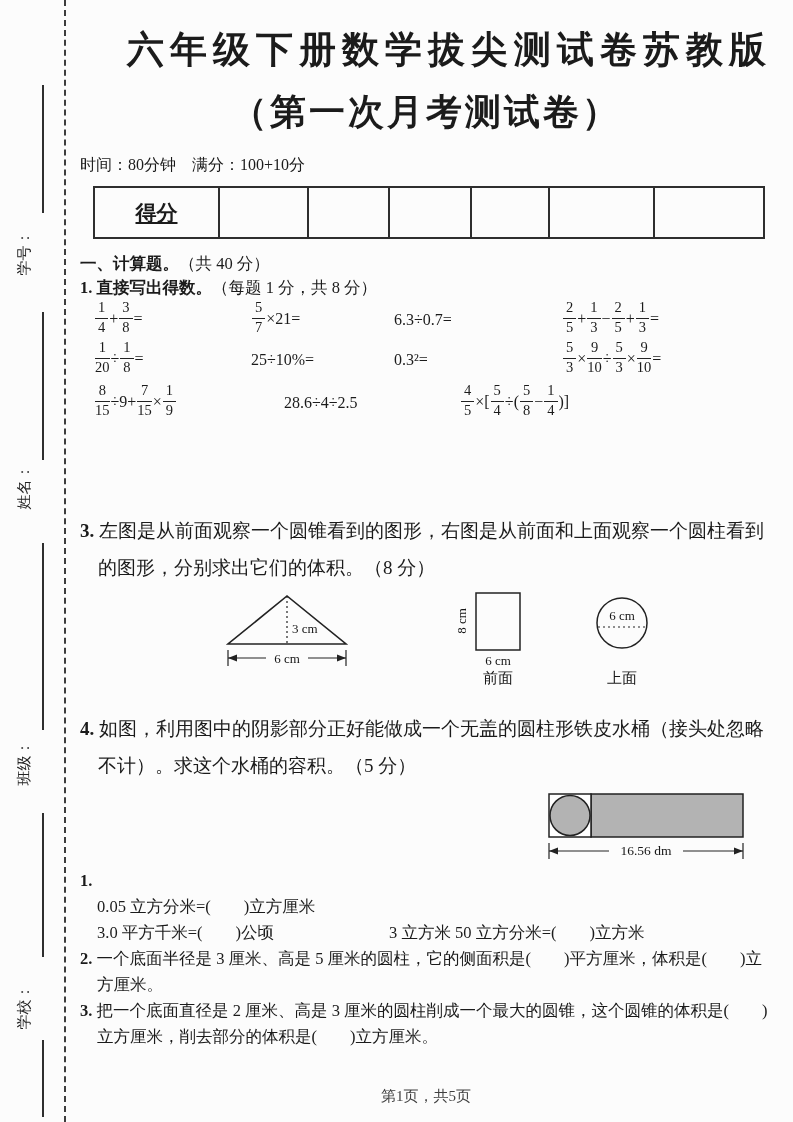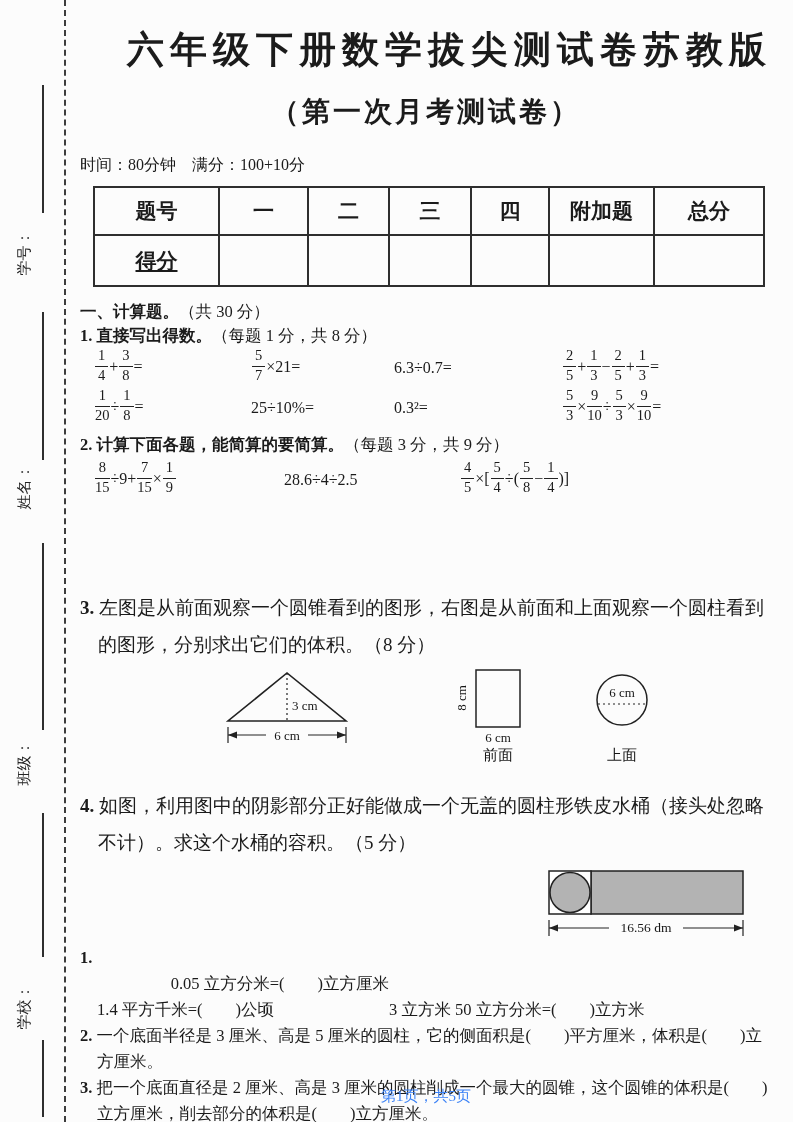--- a/index.html
+++ b/index.html
@@ -6,21 +6,21 @@
   .page{position:relative;width:793px;height:1122px;background:#fcfcfc;overflow:hidden;
         font-family:"Liberation Serif","DejaVu Serif",serif;color:#1b1b1b;}
   
   .cutline{position:absolute;left:64px;top:0;bottom:0;width:0;border-left:2px dashed #3c3c3c;}
   .sb-line{position:absolute;left:42px;width:2px;background:#2e2e2e;}
   .sb-label{position:absolute;left:24px;transform:translate(-50%,-50%) rotate(-90deg);
             white-space:nowrap;font-size:15px;color:#222;}
   
   .main{position:absolute;left:80px;top:0;width:692px;}
   .title{margin-top:26px;text-align:right;font-size:37px;font-weight:bold;letter-spacing:6px;line-height:48px;}
-  .subtitle{margin-top:20px;text-align:center;font-size:28px;font-weight:bold;letter-spacing:3px;line-height:36px;}
+  .subtitle{margin-top:20px;text-align:center;font-size:36px;font-weight:bold;letter-spacing:3px;line-height:36px;}
   .meta{margin-top:24px;text-align:left;font-size:16px;line-height:22px;padding-right:6px;}
   
   table.score{border-collapse:collapse;table-layout:fixed;width:670px;margin:10px 0 0 13px;}
   table.score td{border:2px solid #2e2e2e;text-align:center;vertical-align:middle;
                  font-size:21px;font-weight:bold;}
   table.score tr.hd td{height:44px;}
   table.score tr.bd td{height:47px;text-decoration:underline;}
   
   .sechead{margin-top:13px;font-size:16.5px;line-height:24px;}
   .b{font-weight:bold;text-align:center;}
@@ -46,21 +46,21 @@
   .gap1{margin-left:58px;} .gap2{margin-left:42px;}
   .q4fig{width:215px;margin:6px 12px 0 auto;}
   
   .fitem{font-size:16.5px;line-height:26px;padding-left:17px;}
   .fitem .qnum{font-weight:bold;display:inline-block;width:17px;margin-left:-17px;}
   .convline{display:flex;}
   .convline .ca{width:292px;flex:none;}
   .hang{text-indent:-17px;padding-left:17px;}
   .hang .qnum{display:inline;width:auto;margin-left:0;}
   .footer{position:absolute;bottom:16px;left:80px;width:692px;text-align:center;
-          font-size:15px;color:#3b82f6;}
+          font-size:15px;color:#404040;}
 </style>
 </head>
 <body>
 
 <div class="page">
 
   <div class="cutline"></div>
 
   <div class="sb-line" style="top:85px;height:128px;"></div>
   <div class="sb-label" style="top:253px;">学号：</div>
@@ -82,43 +82,34 @@
       <colgroup>
         <col style="width:125px">
           <col style="width:89px">
           <col style="width:81px">
         <col style="width:82px">
           <col style="width:78px">
           <col style="width:105px">
           <col style="width:110px">
       </colgroup>
       <tbody>
-          <tr class="hd">
-        <td>题号</td>
-        <td>一</td>
-        <td>二</td>
-        <td>三</td>
-        <td>四</td>
-        <td>附加题</td>
-        <td>总分</td>
-      </tr>
       <tr class="bd">
         <td>得分</td>
         <td></td>
         <td></td>
         <td></td>
         <td></td>
         <td></td>
         <td></td>
       </tr>
     </tbody>
       </table>
 
     <div class="sechead">
-      <span class="b">一、计算题。</span><span>（共 30 分）</span>
+      <span class="b">一、计算题。</span><span>（共 40 分）</span>
     </div>
 
     <div class="qlead">
       <span class="b">1.</span>
       <span class="b">直接写出得数。</span><span>（每题 1 分，共 8 分）</span>
     </div>
     <div class="fracrow">
       <span><span class="frac">
             <span class="fnum">1</span>
             <span class="fden">4</span>
@@ -163,24 +154,20 @@
             <span class="fden">10</span>
           </span>÷<span class="frac">
             <span class="fnum">5</span>
             <span class="fden">3</span>
           </span>×<span class="frac">
             <span class="fnum">9</span>
             <span class="fden">10</span>
           </span>=</span>
     </div>
 
-    <div class="qlead" style="margin-top:6px;">
-      <span class="b">2.</span>
-      <span class="b">计算下面各题，能简算的要简算。</span><span>（每题 3 分，共 9 分）</span>
-    </div>
     <div class="q2row">
       <span><span class="frac">
             <span class="fnum">8</span>
             <span class="fden">15</span>
           </span>÷9+<span class="frac">
             <span class="fnum">7</span>
             <span class="fden">15</span>
           </span>×<span class="frac">
             <span class="fnum">1</span>
             <span class="fden">9</span>
@@ -257,25 +244,25 @@
         <line x1="138" y1="61" x2="198" y2="61" stroke="#222" stroke-width="1.2"></line>
         <polygon points="4,61 13,57.5 13,64.5" fill="#222"></polygon>
         <polygon points="198,61 189,57.5 189,64.5" fill="#222"></polygon>
         <text x="101" y="65" font-size="13.5" text-anchor="middle">16.56 dm</text>
       </svg>
     </div>
 
 
     <div class="fitem">
       <span class="qnum">1.</span><div style="display:inline-block;width:0;"></div>
-      <div class="convline" style="display:inline-flex;width:calc(100% - 2px);text-align:right;">
+      <div class="convline" style="display:inline-flex;width:calc(100% - 2px);">
         <span class="ca">0.05 立方分米=(　　)立方厘米</span>
       </div>
       <div class="convline">
-        <span class="ca">1.4 平方千米=(　　)公顷</span>
+        <span class="ca">3.0 平方千米=(　　)公顷</span>
         <span>3 立方米 50 立方分米=(　　)立方米</span>
       </div>
     </div>
 
     <div class="fitem hang">
       <span class="qnum">2.</span>
       <span>一个底面半径是 3 厘米、高是 5 厘米的圆柱，它的侧面积是(　　)平方厘米，体积是(　　)立方厘米。</span>
     </div>
 
     <div class="fitem hang">

